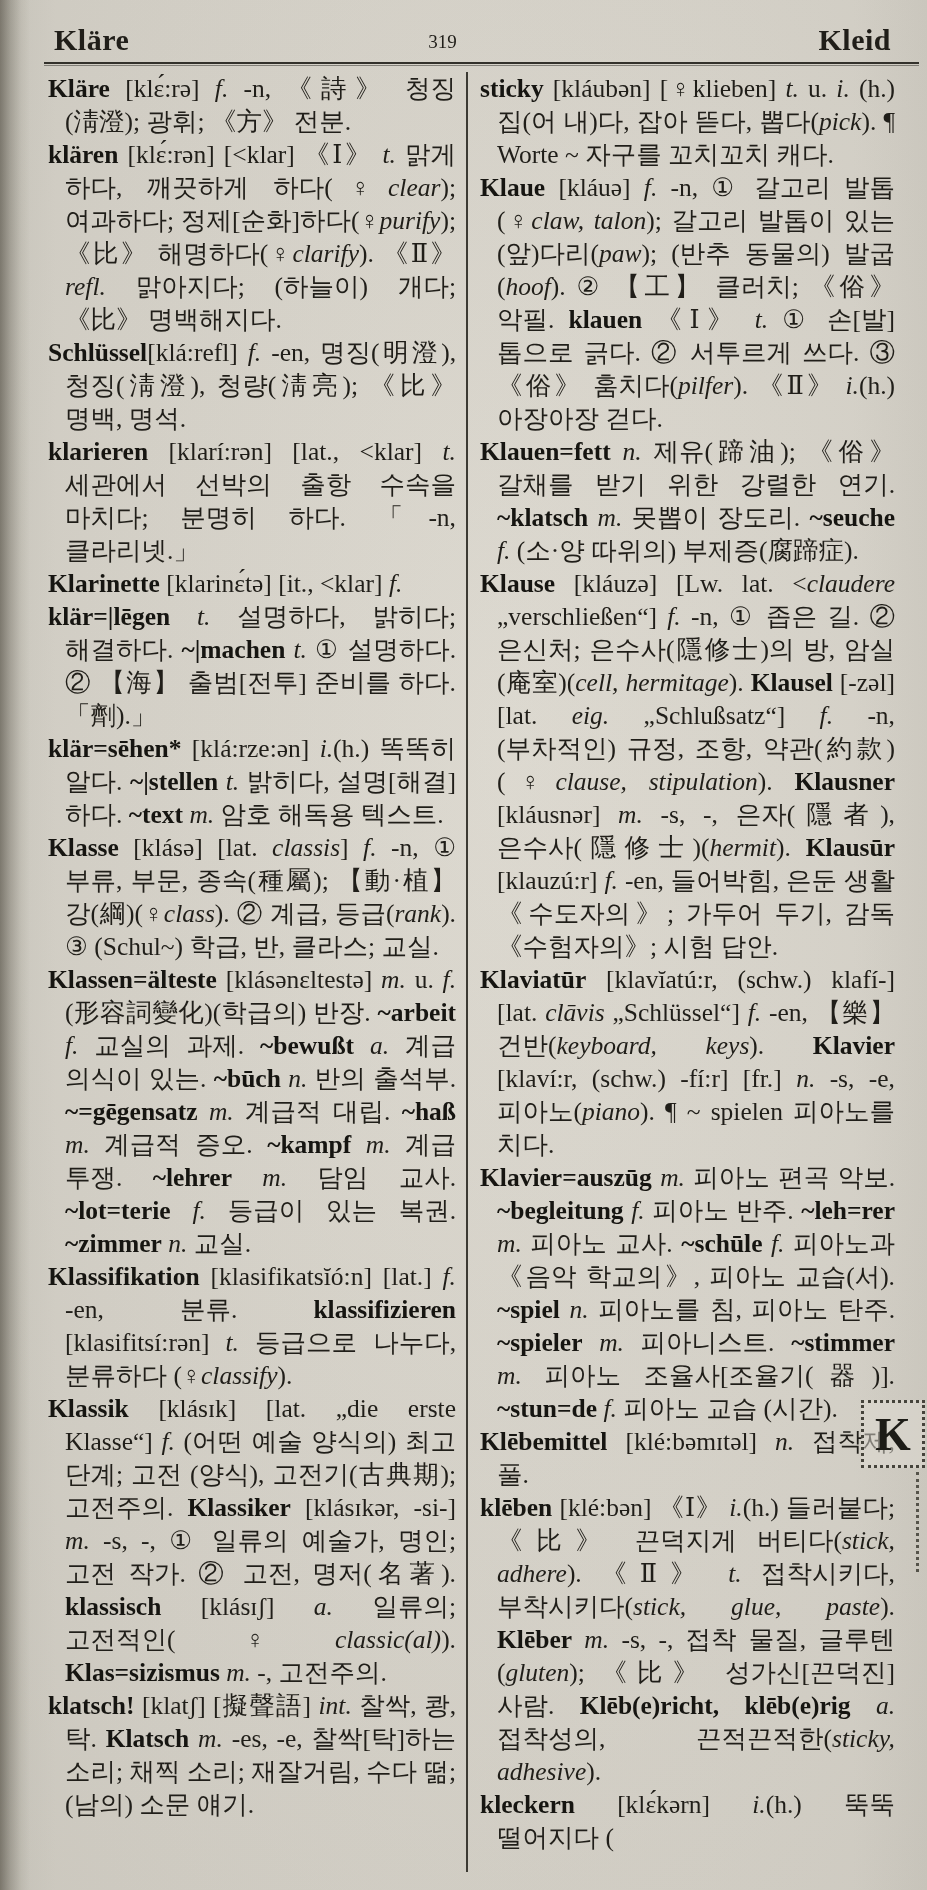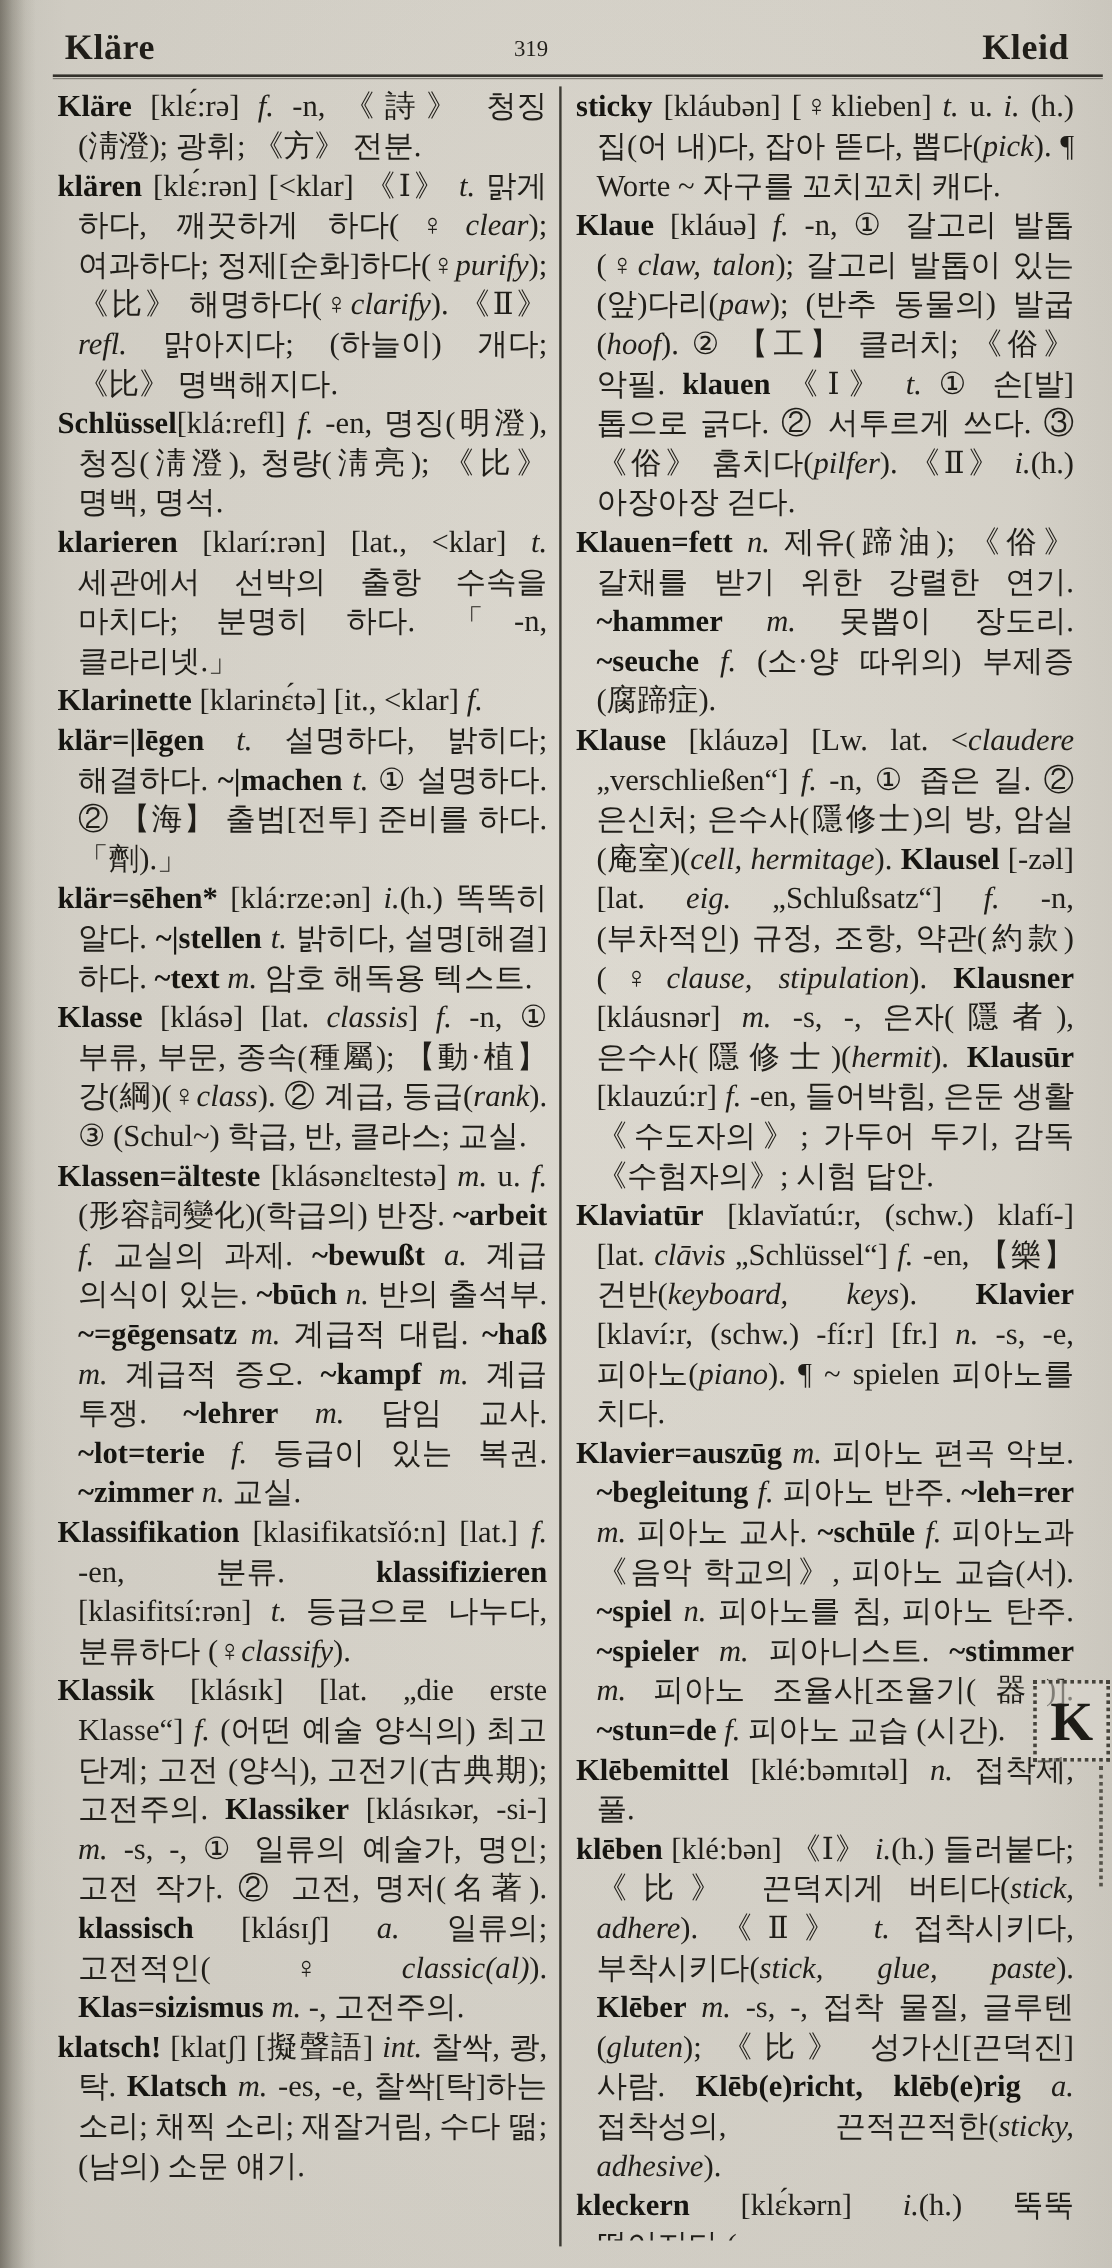--- a/index.html
+++ b/index.html
@@ -99,21 +99,21 @@
         <p class="entry"><span class="b">Klasse</span><span class="n"> [klásə] [lat. </span><span class="i">classis</span><span class="n">] </span><span class="i">f.</span><span class="n"> -n, ① 부류, 부문, 종속(種屬); 【動·植】 강(綱)(♀</span><span class="i">class</span><span class="n">). ② 계급, 등급(</span><span class="i">rank</span><span class="n">). ③ (Schul~) 학급, 반, 클라스; 교실.</span></p>
         <p class="entry"><span class="b">Klassen=älteste</span><span class="n"> [klásənɛltestə] </span><span class="i">m.</span><span class="n"> u. </span><span class="i">f.</span><span class="n"> (形容詞變化)(학급의) 반장. </span><span class="b">~arbeit</span><span class="n"> </span><span class="i">f.</span><span class="n"> 교실의 과제. </span><span class="b">~bewußt</span><span class="n"> </span><span class="i">a.</span><span class="n"> 계급 의식이 있는. </span><span class="b">~būch</span><span class="n"> </span><span class="i">n.</span><span class="n"> 반의 출석부. </span><span class="b">~=gēgensatz</span><span class="n"> </span><span class="i">m.</span><span class="n"> 계급적 대립. </span><span class="b">~haß</span><span class="n"> </span><span class="i">m.</span><span class="n"> 계급적 증오. </span><span class="b">~kampf</span><span class="n"> </span><span class="i">m.</span><span class="n"> 계급 투쟁. </span><span class="b">~lehrer</span><span class="n"> </span><span class="i">m.</span><span class="n"> 담임 교사. </span><span class="b">~lot=terie</span><span class="n"> </span><span class="i">f.</span><span class="n"> 등급이 있는 복권. </span><span class="b">~zimmer</span><span class="n"> </span><span class="i">n.</span><span class="n"> 교실.</span></p>
         <p class="entry"><span class="b">Klassifikation</span><span class="n"> [klasifikatsĭó:n] [lat.] </span><span class="i">f.</span><span class="n"> -en, 분류. </span><span class="b">klassifizieren</span><span class="n"> [klasifitsí:rən] </span><span class="i">t.</span><span class="n"> 등급으로 나누다, 분류하다 (♀</span><span class="i">classify</span><span class="n">).</span></p>
         <p class="entry"><span class="b">Klassik</span><span class="n"> [klásɪk] [lat. „die erste Klasse“] </span><span class="i">f.</span><span class="n"> (어떤 예술 양식의) 최고 단계; 고전 (양식), 고전기(古典期); 고전주의. </span><span class="b">Klassiker</span><span class="n"> [klásɪkər, -si-] </span><span class="i">m.</span><span class="n"> -s, -, ① 일류의 예술가, 명인; 고전 작가. ② 고전, 명저(名著). </span><span class="b">klassisch</span><span class="n"> [klásɪʃ] </span><span class="i">a.</span><span class="n"> 일류의; 고전적인(♀</span><span class="i">classic(al)</span><span class="n">). </span><span class="b">Klas=sizismus</span><span class="n"> </span><span class="i">m.</span><span class="n"> -, 고전주의.</span></p>
         <p class="entry"><span class="b">klatsch!</span><span class="n"> [klatʃ] [擬聲語] </span><span class="i">int.</span><span class="n"> 찰싹, 쾅, 탁. </span><span class="b">Klatsch</span><span class="n"> </span><span class="i">m.</span><span class="n"> -es, -e, 찰싹[탁]하는 소리; 채찍 소리; 재잘거림, 수다 떪; (남의) 소문 얘기. </span></p>
       </div>
     <div id="col-divider"></div>
     <div class="col" id="col-right">
         <p class="entry"><span class="b">sticky</span><span class="n"> [kláubən] [♀klieben] </span><span class="i">t.</span><span class="n"> u. </span><span class="i">i.</span><span class="n"> (h.) 집(어 내)다, 잡아 뜯다, 뽑다(</span><span class="i">pick</span><span class="n">). ¶ Worte ~ 자구를 꼬치꼬치 캐다.</span></p>
         <p class="entry"><span class="b">Klaue</span><span class="n"> [kláuə] </span><span class="i">f.</span><span class="n"> -n, ① 갈고리 발톱(♀</span><span class="i">claw, talon</span><span class="n">); 갈고리 발톱이 있는 (앞)다리(</span><span class="i">paw</span><span class="n">); (반추 동물의) 발굽(</span><span class="i">hoof</span><span class="n">). ② 【工】 클러치; 《俗》악필. </span><span class="b">klauen</span><span class="n"> 《Ⅰ》 </span><span class="i">t.</span><span class="n"> ① 손[발]톱으로 긁다. ② 서투르게 쓰다. ③ 《俗》 훔치다(</span><span class="i">pilfer</span><span class="n">). 《Ⅱ》 </span><span class="i">i.</span><span class="n">(h.) 아장아장 걷다.</span></p>
-        <p class="entry"><span class="b">Klauen=fett</span><span class="n"> </span><span class="i">n.</span><span class="n"> 제유(蹄油); 《俗》 갈채를 받기 위한 강렬한 연기. </span><span class="b">~hammer</span><span class="n"> </span><span class="i">m.</span><span class="n"> 못뽑이 장도리. </span><span class="b">~seuche</span><span class="n"> </span><span class="i">f.</span><span class="n"> (소·양 따위의) 부제증(腐蹄症).</span></p>
+        <p class="entry"><span class="b">Klauen=fett</span><span class="n"> </span><span class="i">n.</span><span class="n"> 제유(蹄油); 《俗》 갈채를 받기 위한 강렬한 연기. </span><span class="b">~klatsch</span><span class="n"> </span><span class="i">m.</span><span class="n"> 못뽑이 장도리. </span><span class="b">~seuche</span><span class="n"> </span><span class="i">f.</span><span class="n"> (소·양 따위의) 부제증(腐蹄症).</span></p>
         <p class="entry"><span class="b">Klause</span><span class="n"> [kláuzə] [Lw. lat. &lt;</span><span class="i">claudere</span><span class="n"> „verschließen“] </span><span class="i">f.</span><span class="n"> -n, ① 좁은 길. ② 은신처; 은수사(隱修士)의 방, 암실(庵室)(</span><span class="i">cell, hermitage</span><span class="n">). </span><span class="b">Klausel</span><span class="n"> [-zəl] [lat. </span><span class="i">eig.</span><span class="n"> „Schlußsatz“] </span><span class="i">f.</span><span class="n"> -n, (부차적인) 규정, 조항, 약관(約款)(♀</span><span class="i">clause, stipulation</span><span class="n">). </span><span class="b">Klausner</span><span class="n"> [kláusnər] </span><span class="i">m.</span><span class="n"> -s, -, 은자(隱者), 은수사(隱修士)(</span><span class="i">hermit</span><span class="n">). </span><span class="b">Klausūr</span><span class="n"> [klauzú:r] </span><span class="i">f.</span><span class="n"> -en, 들어박힘, 은둔 생활《수도자의》; 가두어 두기, 감독《수험자의》; 시험 답안.</span></p>
         <p class="entry"><span class="b">Klaviatūr</span><span class="n"> [klavĭatú:r, (schw.) klafí-] [lat. </span><span class="i">clāvis</span><span class="n"> „Schlüssel“] </span><span class="i">f.</span><span class="n"> -en, 【樂】 건반(</span><span class="i">keyboard, keys</span><span class="n">). </span><span class="b">Klavier</span><span class="n"> [klaví:r, (schw.) -fí:r] [fr.] </span><span class="i">n.</span><span class="n"> -s, -e, 피아노(</span><span class="i">piano</span><span class="n">). ¶ ~ spielen 피아노를 치다.</span></p>
         <p class="entry"><span class="b">Klavier=auszūg</span><span class="n"> </span><span class="i">m.</span><span class="n"> 피아노 편곡 악보. </span><span class="b">~begleitung</span><span class="n"> </span><span class="i">f.</span><span class="n"> 피아노 반주. </span><span class="b">~leh=rer</span><span class="n"> </span><span class="i">m.</span><span class="n"> 피아노 교사. </span><span class="b">~schūle</span><span class="n"> </span><span class="i">f.</span><span class="n"> 피아노과《음악 학교의》, 피아노 교습(서). </span><span class="b">~spiel</span><span class="n"> </span><span class="i">n.</span><span class="n"> 피아노를 침, 피아노 탄주. </span><span class="b">~spieler</span><span class="n"> </span><span class="i">m.</span><span class="n"> 피아니스트. </span><span class="b">~stimmer</span><span class="n"> </span><span class="i">m.</span><span class="n"> 피아노 조율사[조율기(器)]. </span><span class="b">~stun=de</span><span class="n"> </span><span class="i">f.</span><span class="n"> 피아노 교습 (시간).</span></p>
         <p class="entry"><span class="b">Klēbemittel</span><span class="n"> [klé:bəmɪtəl] </span><span class="i">n.</span><span class="n"> 접착제, 풀.</span></p>
         <p class="entry"><span class="b">klēben</span><span class="n"> [klé:bən] 《Ⅰ》 </span><span class="i">i.</span><span class="n">(h.) 들러붙다; 《比》 끈덕지게 버티다(</span><span class="i">stick, adhere</span><span class="n">). 《Ⅱ》 </span><span class="i">t.</span><span class="n"> 접착시키다, 부착시키다(</span><span class="i">stick, glue, paste</span><span class="n">). </span><span class="b">Klēber</span><span class="n"> </span><span class="i">m.</span><span class="n"> -s, -, 접착 물질, 글루텐(</span><span class="i">gluten</span><span class="n">); 《比》 성가신[끈덕진] 사람. </span><span class="b">Klēb(e)richt, klēb(e)rig</span><span class="n"> </span><span class="i">a.</span><span class="n"> 접착성의, 끈적끈적한(</span><span class="i">sticky, adhesive</span><span class="n">).</span></p>
         <p class="entry"><span class="b">kleckern</span><span class="n"> [klɛ́kərn] </span><span class="i">i.</span><span class="n">(h.) 뚝뚝 떨어지다 (</span></p>
       </div>
   </div>
 
   <div id="thumb-tab">

